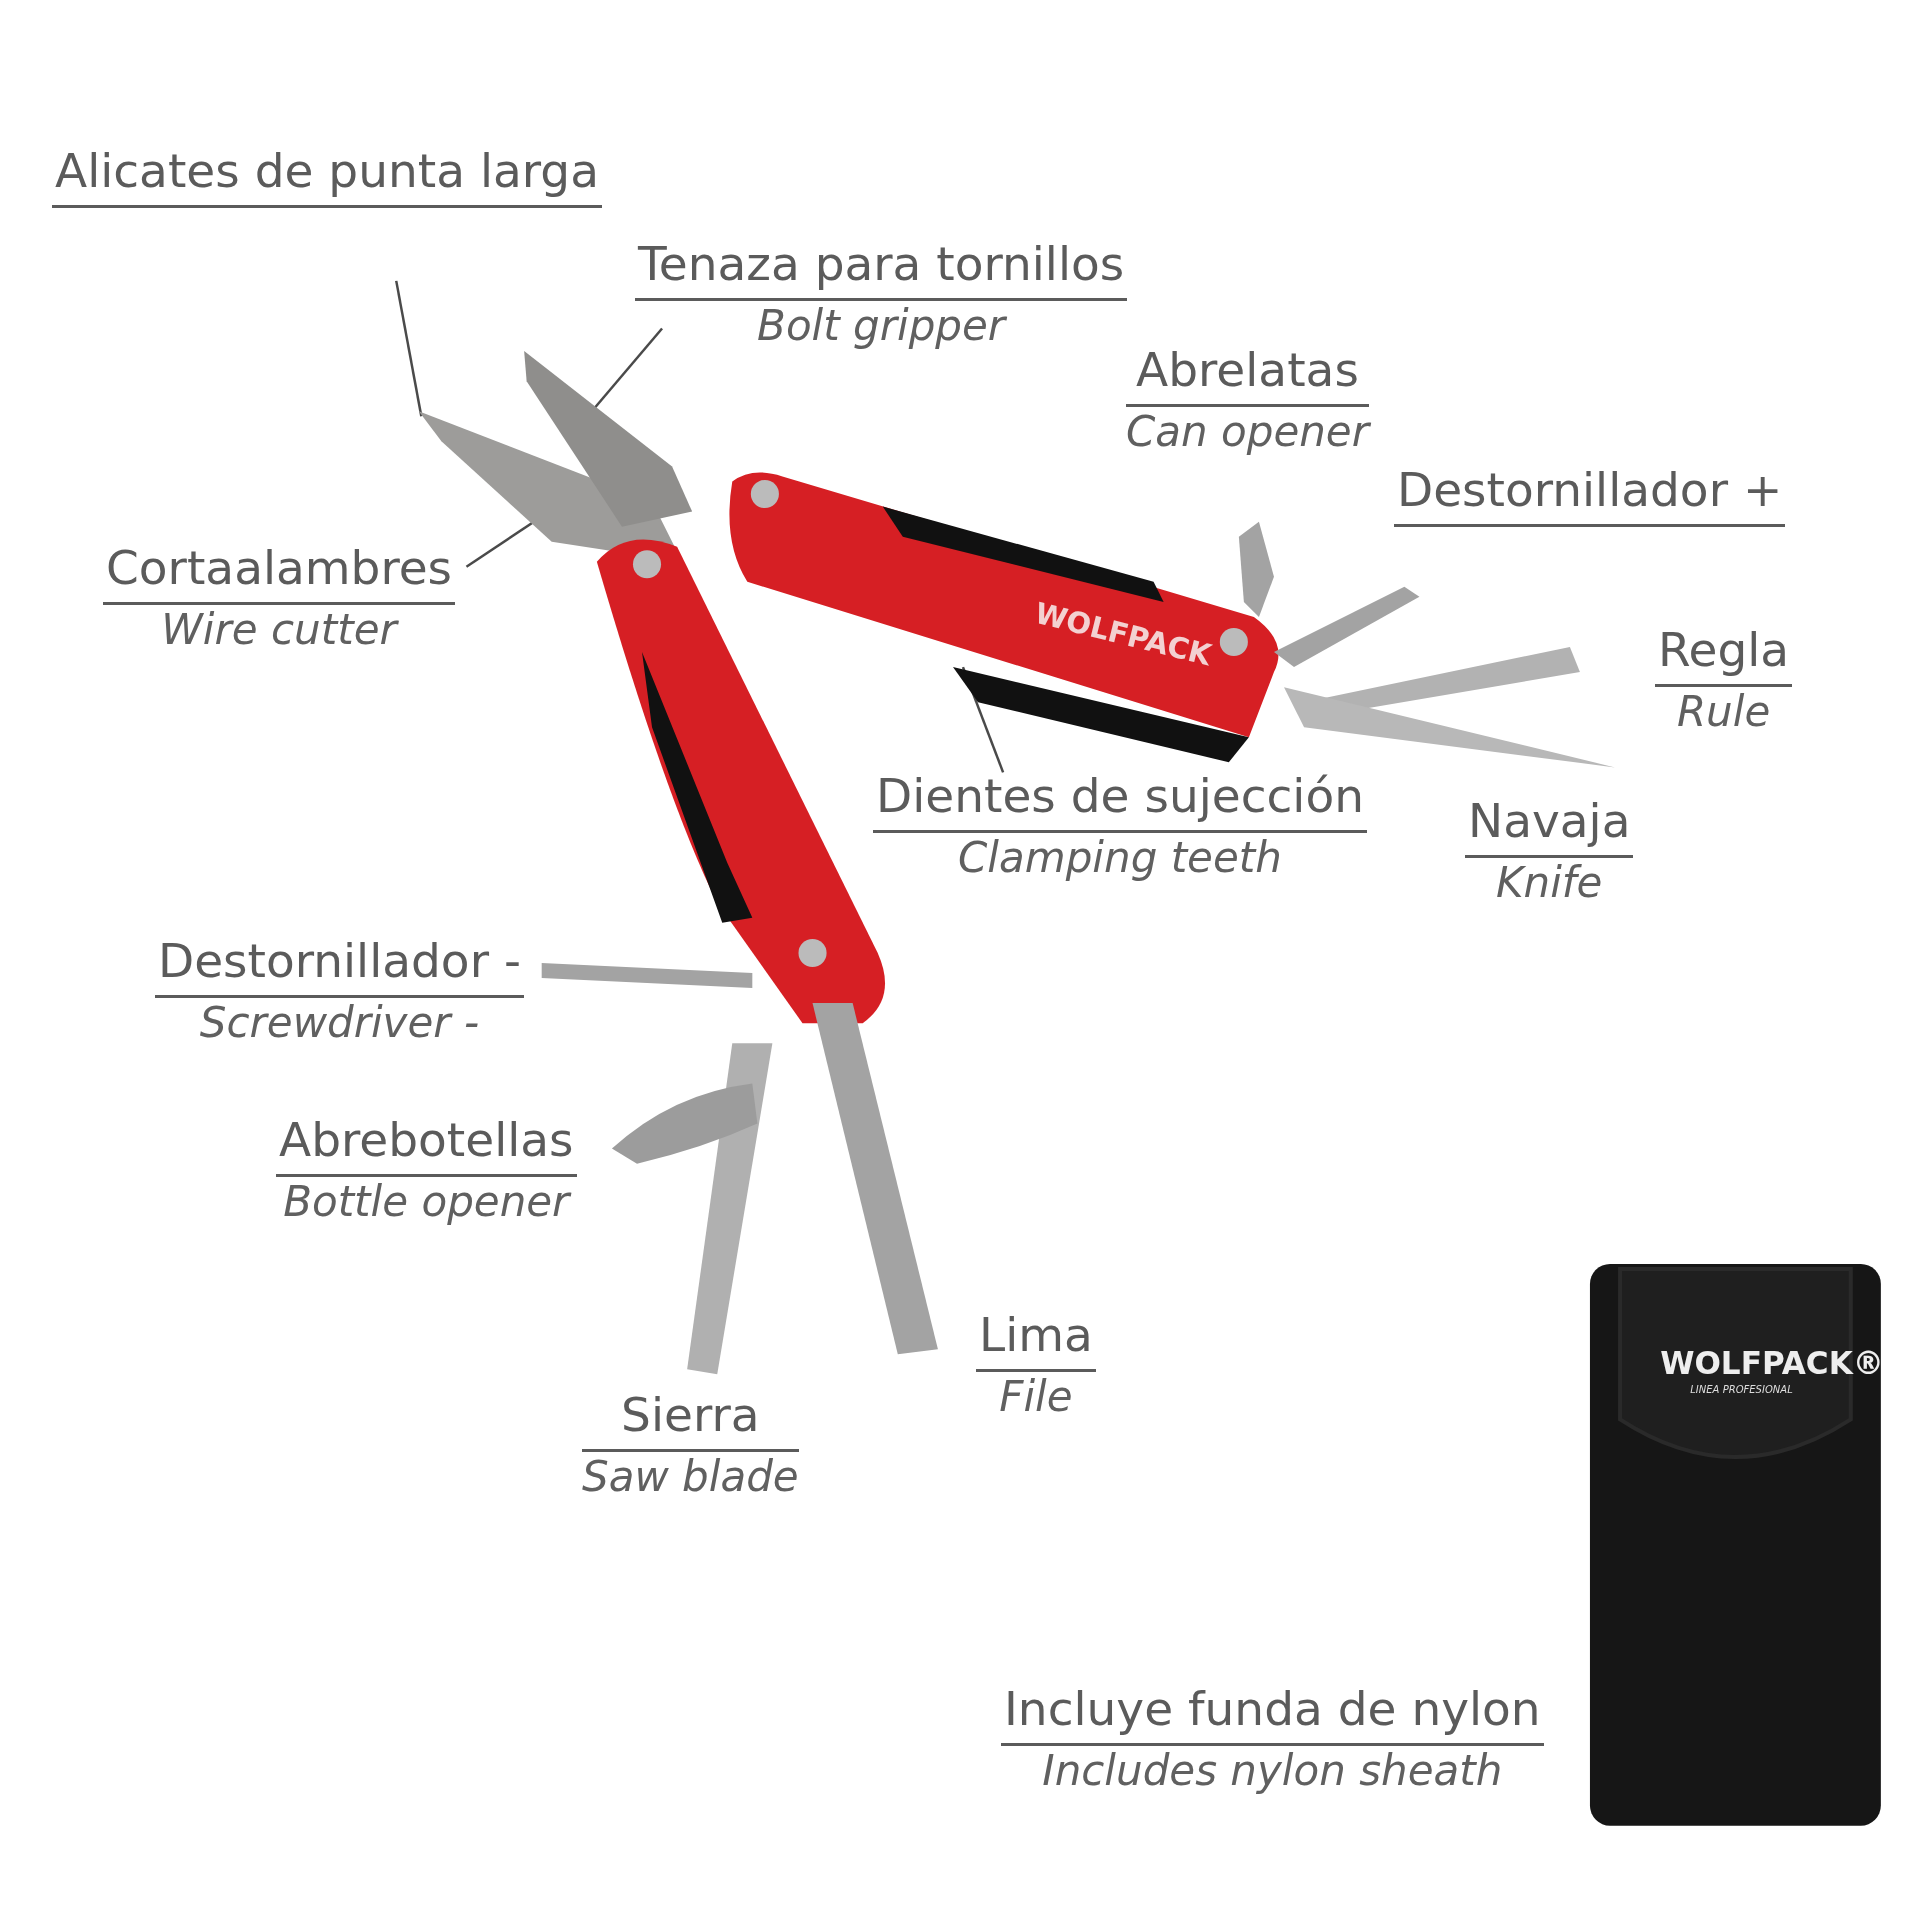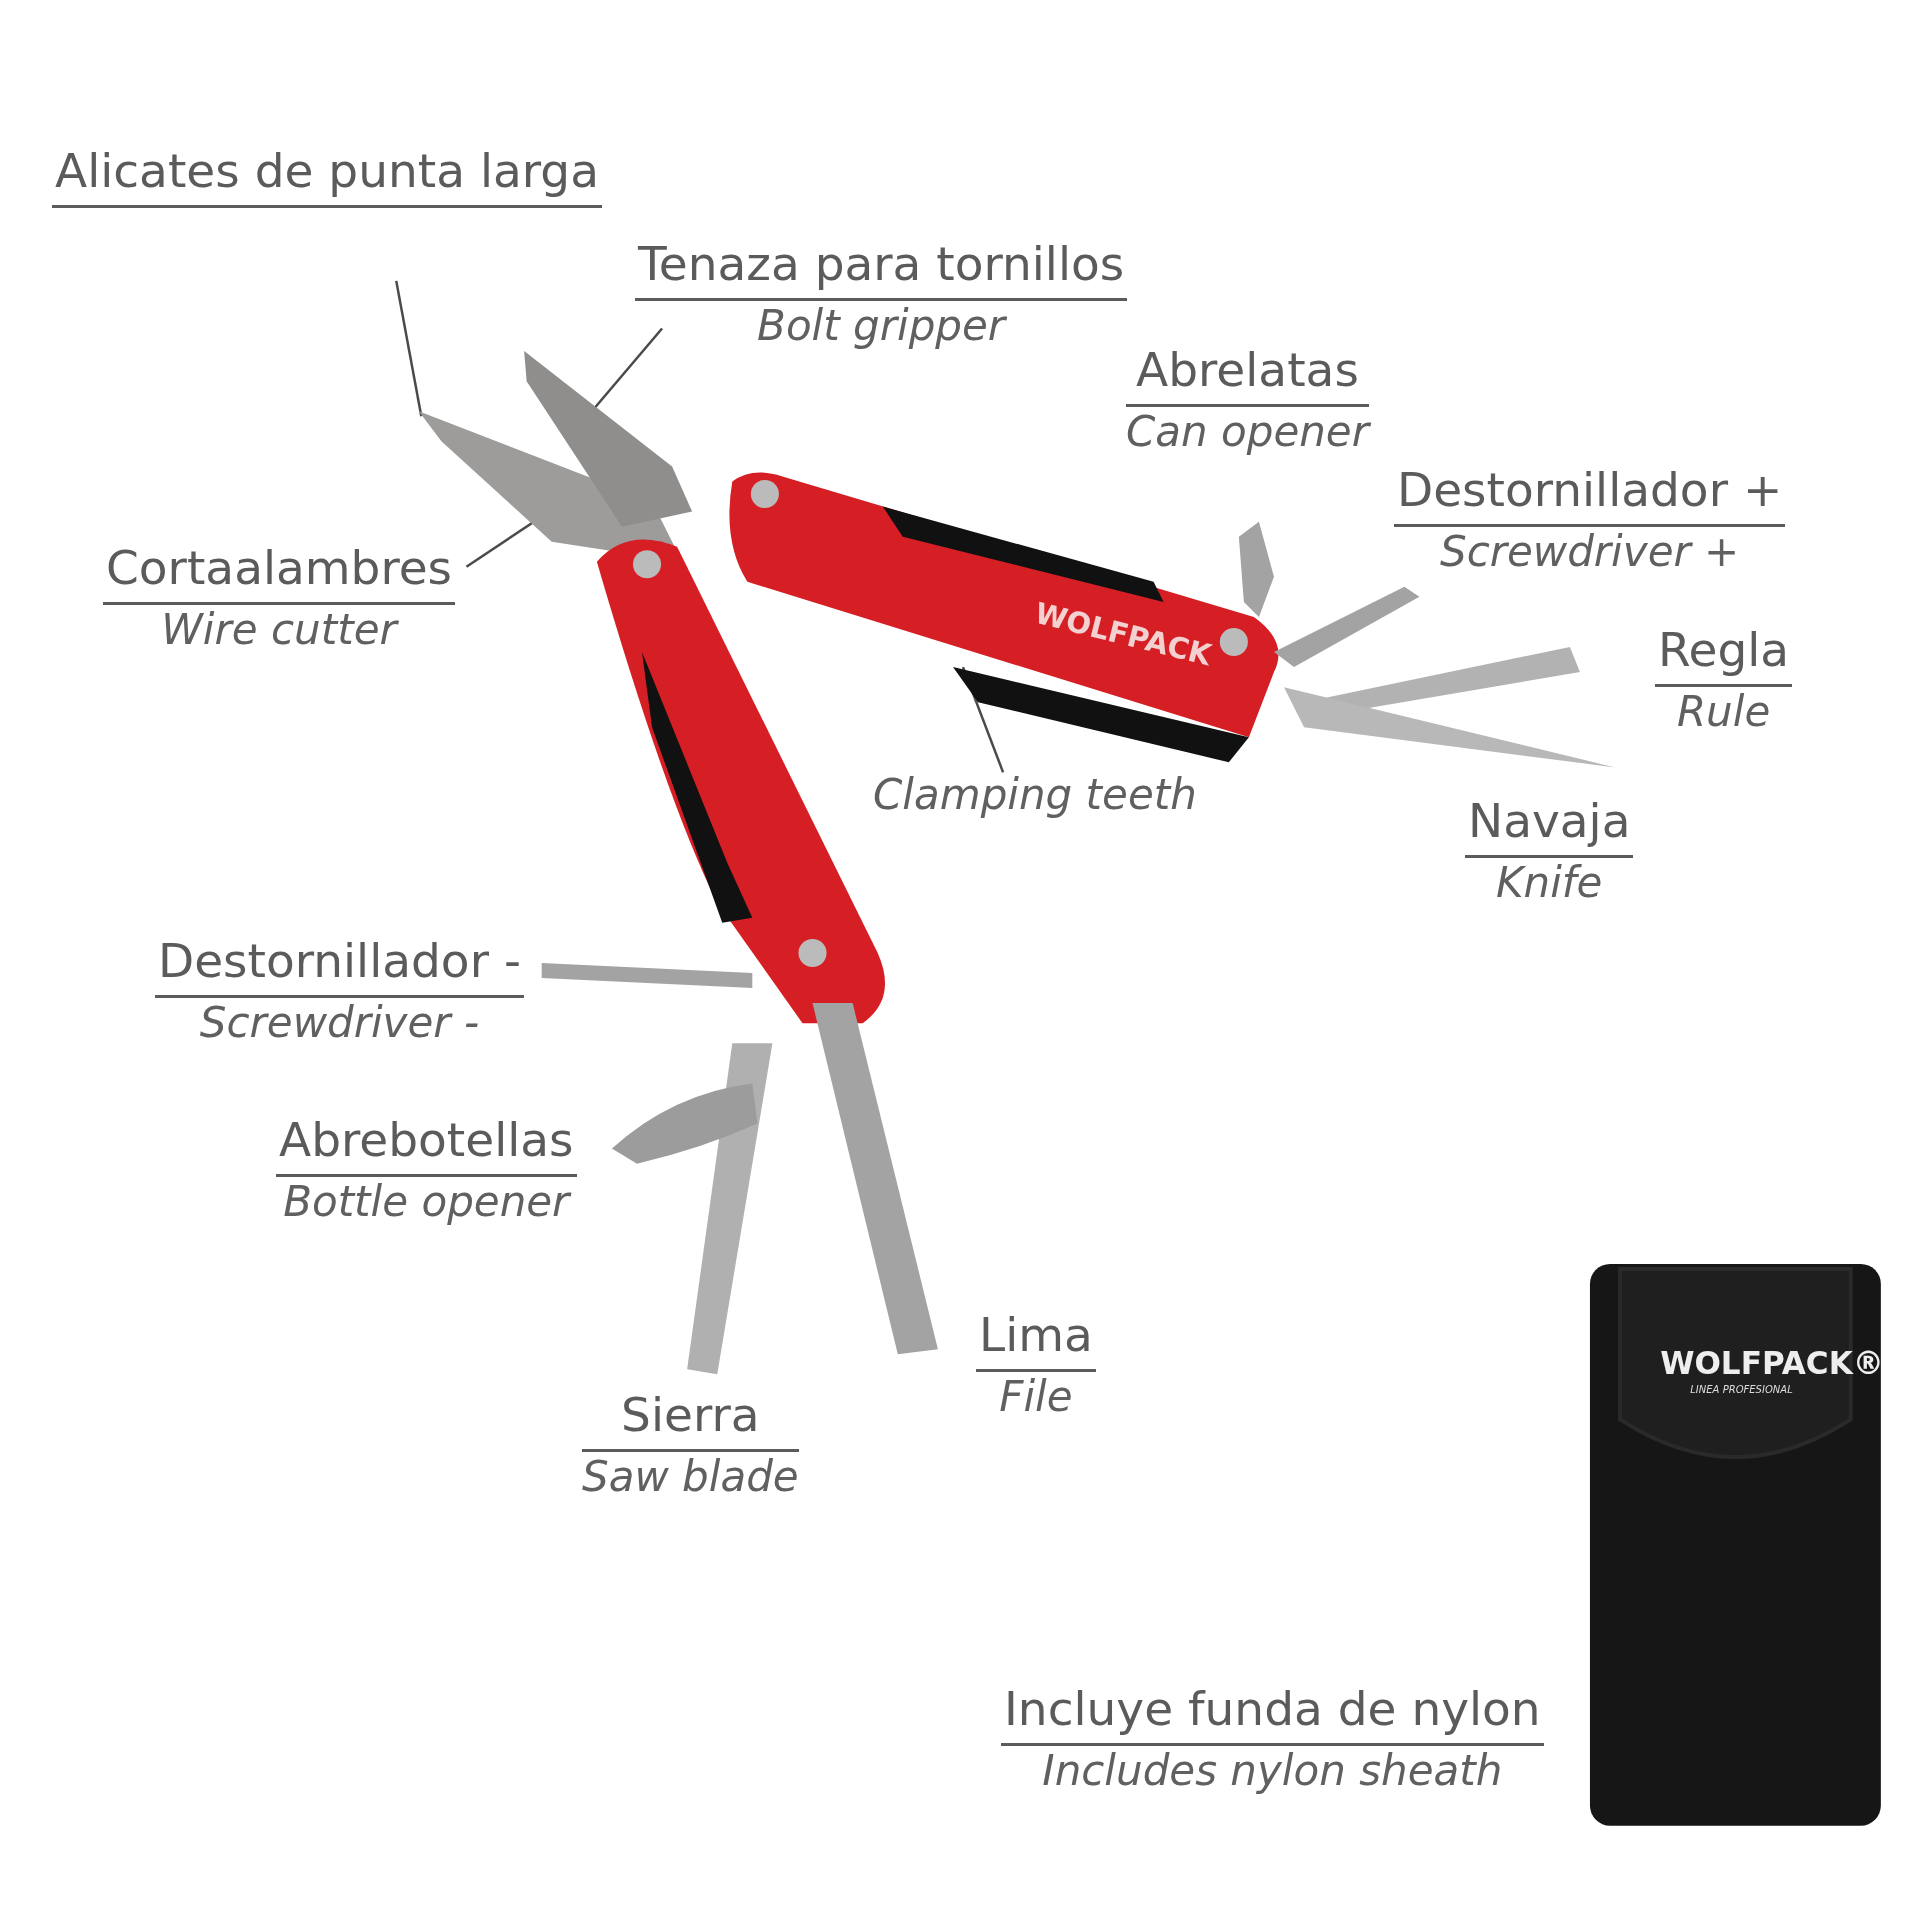--- a/index.html
+++ b/index.html
@@ -59,31 +59,31 @@
 <div class="lbl" style="left:635px;top:238px">
     <span class="es">Tenaza para tornillos</span>
     <span class="en">Bolt gripper</span>
   </div>
 <div class="lbl" style="left:1126px;top:344px">
     <span class="es">Abrelatas</span>
     <span class="en">Can opener</span>
   </div>
 <div class="lbl" style="left:1394px;top:464px">
     <span class="es">Destornillador +</span>
-    <span class="en">Screwdriver +</span>
   </div>
 <div class="lbl" style="left:103px;top:542px">
     <span class="es">Cortaalambres</span>
     <span class="en">Wire cutter</span>
   </div>
 <div class="lbl" style="left:1655px;top:624px">
     <span class="es">Regla</span>
     <span class="en">Rule</span>
   </div>
 <div class="lbl" style="left:873px;top:770px">
+    <span class="es">Dientes de sujección</span>
     <span class="en">Clamping teeth</span>
   </div>
 <div class="lbl" style="left:1465px;top:795px">
     <span class="es">Navaja</span>
     <span class="en">Knife</span>
   </div>
 <div class="lbl" style="left:155px;top:935px">
     <span class="es">Destornillador -</span>
     <span class="en">Screwdriver -</span>
   </div>

